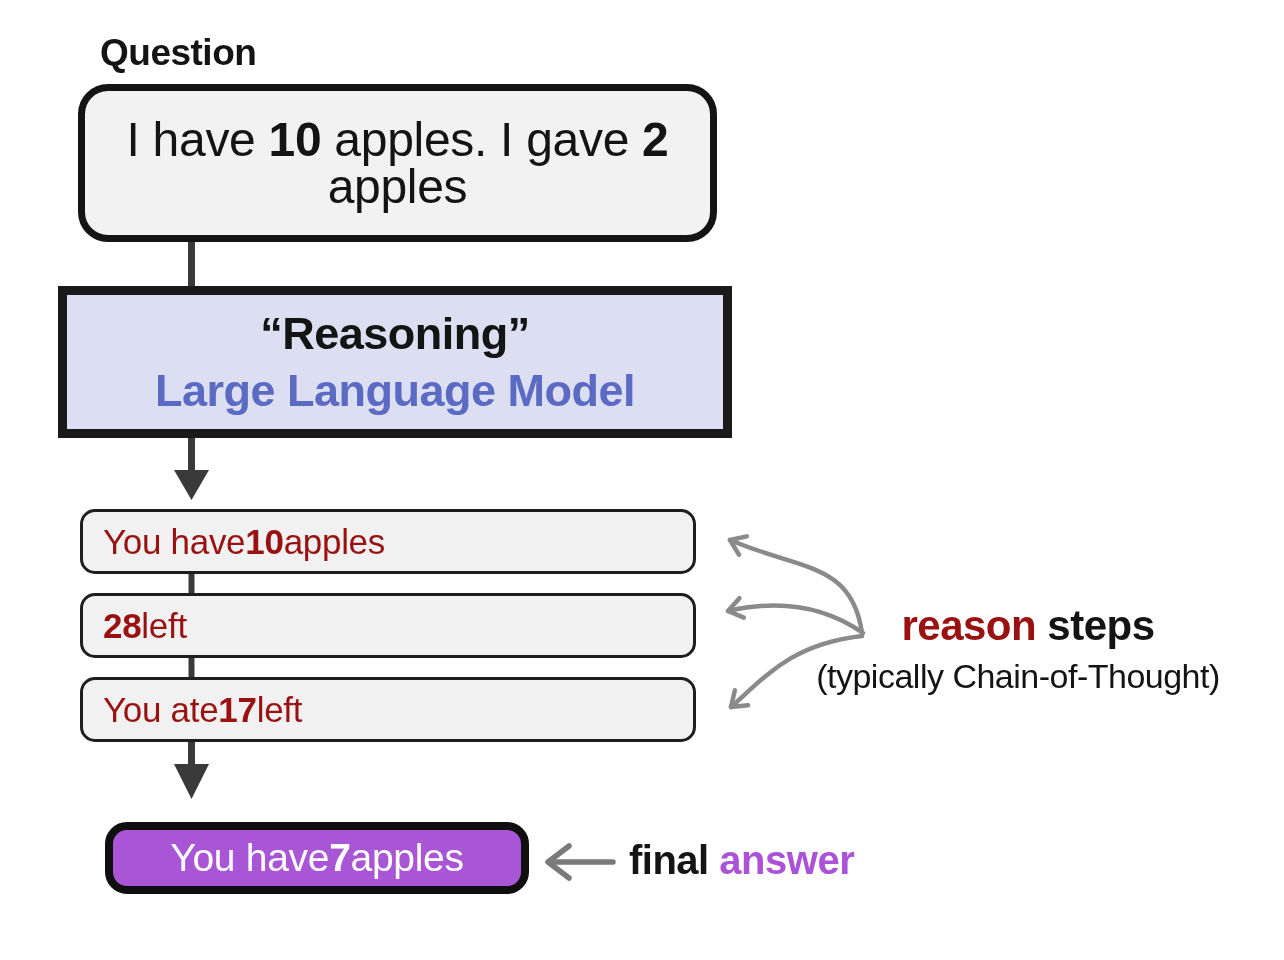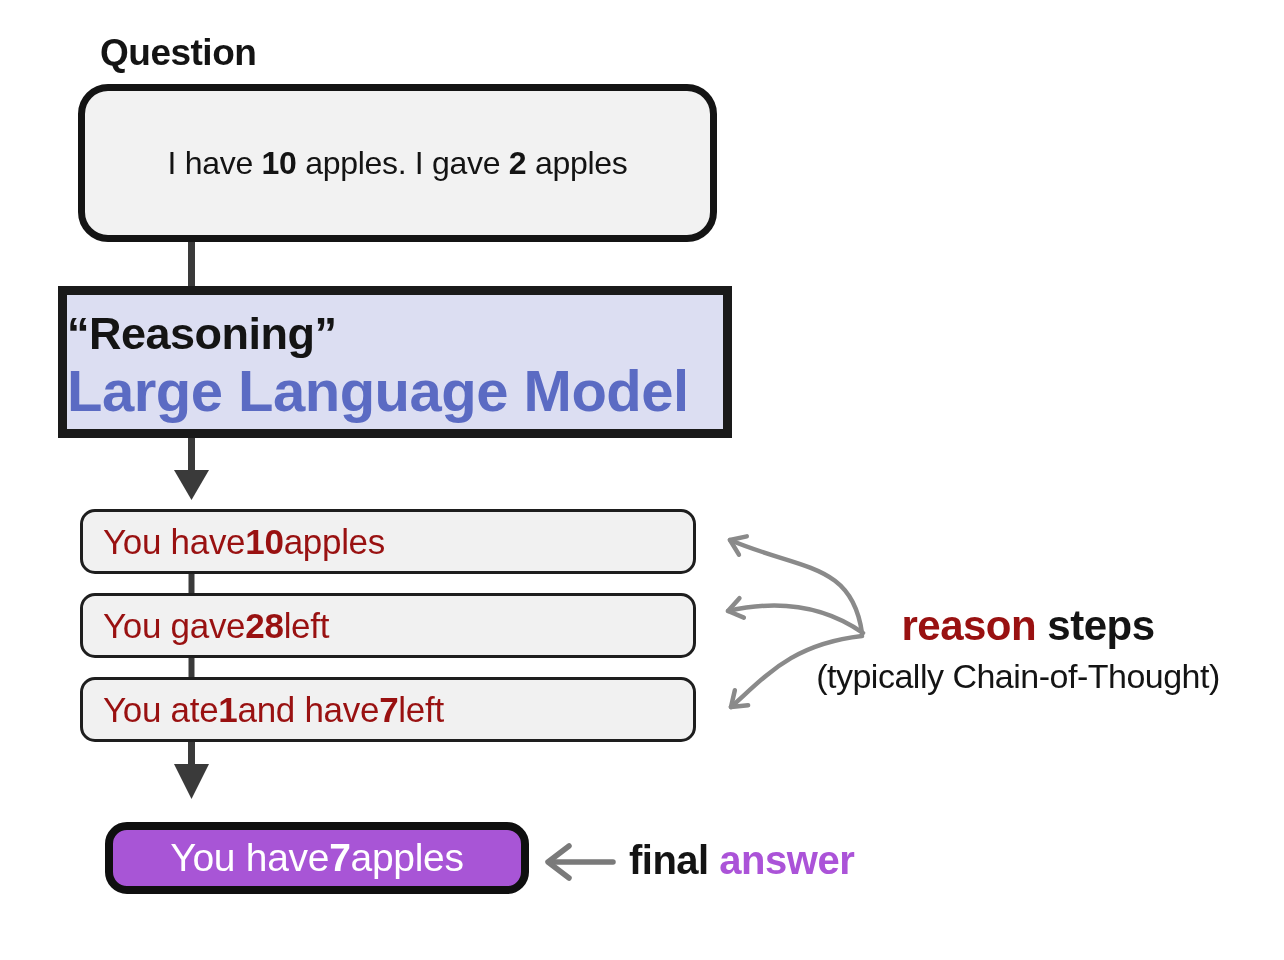--- a/index.html
+++ b/index.html
@@ -15,31 +15,31 @@
   .w7{stroke-width:7;}
   .w6{stroke-width:6;}
   .w45{stroke-width:4.5;fill:none;stroke-linecap:round;}
   .w55{stroke-width:5.5;fill:none;stroke-linecap:round;stroke-linejoin:round;}
 
   .q-label{position:absolute;left:100px;top:32px;font-size:37px;font-weight:700;letter-spacing:-0.5px;}
   .q-box{
     position:absolute;left:78px;top:84px;width:639px;height:158px;box-sizing:border-box;
     background:var(--box_fill,#f2f2f2);border:7px solid var(--ink,#141414);border-radius:30px;
     display:flex;flex-direction:column;align-items:center;justify-content:center;
-    font-size:32px;line-height:47px;text-align:center;letter-spacing:-0.3px;
+    font-size:48px;line-height:47px;text-align:center;letter-spacing:-0.3px;
   }
   .q-box b, .step b, .answer-box b{font-weight:700;}
 
   .llm-box{
     position:absolute;left:58px;top:286px;width:674px;height:152px;box-sizing:border-box;
     background:var(--lavender,#dcdef2);border:9px solid #1a1a1a;
-    display:flex;flex-direction:column;justify-content:center;
+    display:flex;flex-direction:column;align-items:center;justify-content:center;
   }
   .llm-line1{font-size:45px;font-weight:700;line-height:57px;letter-spacing:-0.5px;}
-  .llm-line2{font-size:58px;font-weight:700;line-height:57px;letter-spacing:-0.5px;color:var(--llm_blue,#5b6bc3);}
+  .llm-line2{font-size:45px;font-weight:700;line-height:57px;letter-spacing:-0.5px;color:var(--llm_blue,#5b6bc3);}
 
   .step{
     position:absolute;left:80px;width:616px;height:65px;box-sizing:border-box;
     background:var(--step_fill,#f1f1f1);border:3.5px solid #1e1e1e;border-radius:15px;
     display:flex;align-items:center;padding-left:20px;
     font-size:35px;color:var(--step_red,#991111);letter-spacing:-0.3px;
   }
   .s1{top:509px;} .s2{top:593px;} .s3{top:677px;}
 
   .answer-box{
@@ -98,29 +98,27 @@
     <div class="llm-line1">“Reasoning”</div>
     <div class="llm-line2">Large Language Model</div>
   </div>
 
   <div class="step s1">
       <span>You have </span>
       <b>10</b>
       <span> apples</span>
     </div>
   <div class="step s2">
-      <span>You gave </span>
       <b>2</b>
       <b>8</b>
       <span> left</span>
     </div>
   <div class="step s3">
       <span>You ate </span>
       <b>1</b>
-      <span> and have </span>
       <b>7</b>
       <span> left</span>
     </div>
 
   <div class="answer-box">
       <span>You have </span>
       <b>7</b>
       <span> apples</span>
     </div>
 

